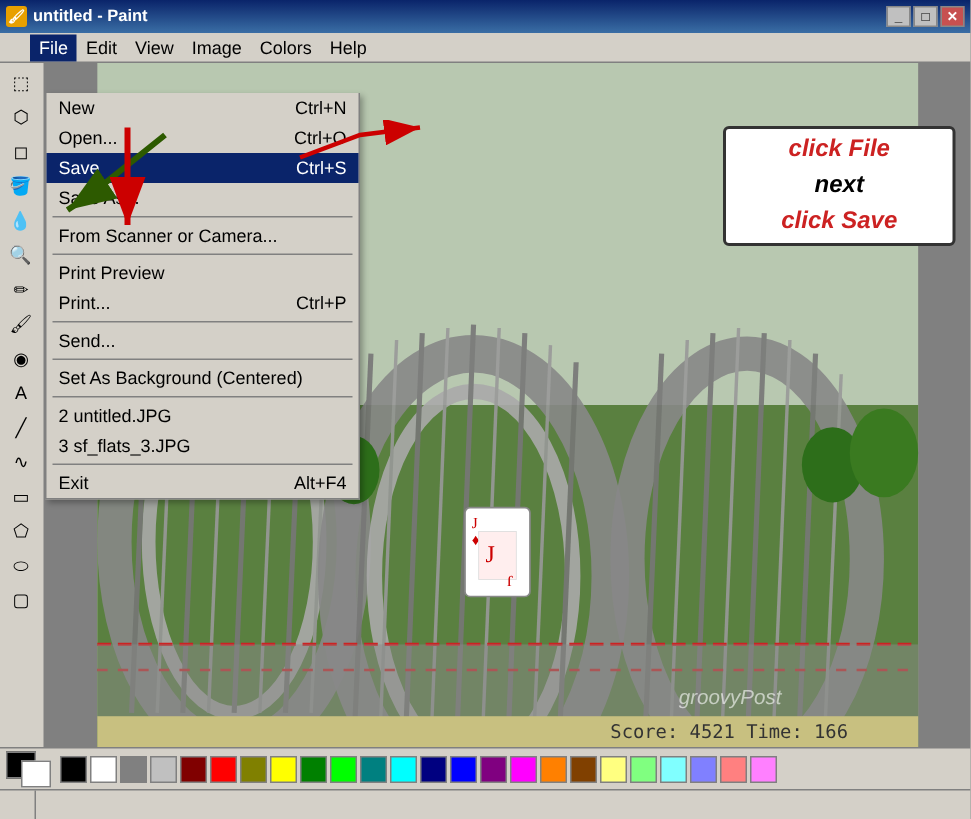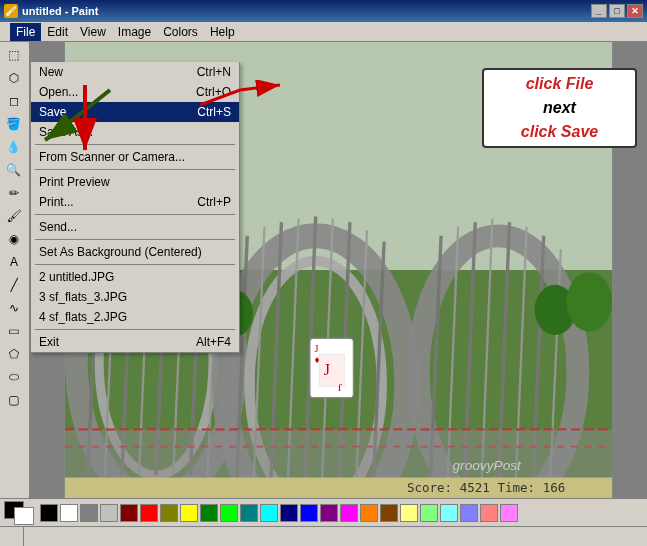--- a/index.html
+++ b/index.html
@@ -57,21 +57,21 @@
     }
     .title-btn.close { background: #c75050; color: white; }
 
     
     .menu-bar {
       height: 20px;
       background: #d4d0c8;
       display: flex;
       align-items: center;
       border-bottom: 1px solid #808080;
-      padding: 0 10px;
+      padding: 0 20px;
     }
     .menu-item {
       padding: 2px 6px;
       cursor: pointer;
       font-size: 12px;
       color: #000;
       position: relative;
     }
     .menu-item:hover, .menu-item.active {
       background: #0a246a;
@@ -156,21 +156,21 @@
       margin: 2px 4px;
     }
     .menu-shortcut {
       color: inherit;
       font-size: 12px;
     }
 
     
     .annotation-box {
       position: absolute;
-      top: 26px;
+      top: 42px;
       right: 10px;
       width: 155px;
       height: 80px;
       background: white;
       border: 2px solid #333;
       border-radius: 4px;
       display: flex;
       flex-direction: column;
       align-items: center;
       justify-content: center;
@@ -436,23 +436,20 @@
           <div class="menu-entry">
             <span>Set As Background (Centered)</span>
           </div>
           <div class="menu-sep"></div>
 
           <div class="menu-entry">
             <span>2 untitled.JPG</span>
           </div>
           <div class="menu-entry">
             <span>3 sf_flats_3.JPG</span>
-          </div>
-          <div class="menu-entry">
-            <span>4 sf_flats_2.JPG</span>
           </div>
           <div class="menu-sep"></div>
 
           <div class="menu-entry">
             <span>Exit</span>
             <span class="menu-shortcut">Alt+F4</span>
           </div>
         </div>
       </div>
 

